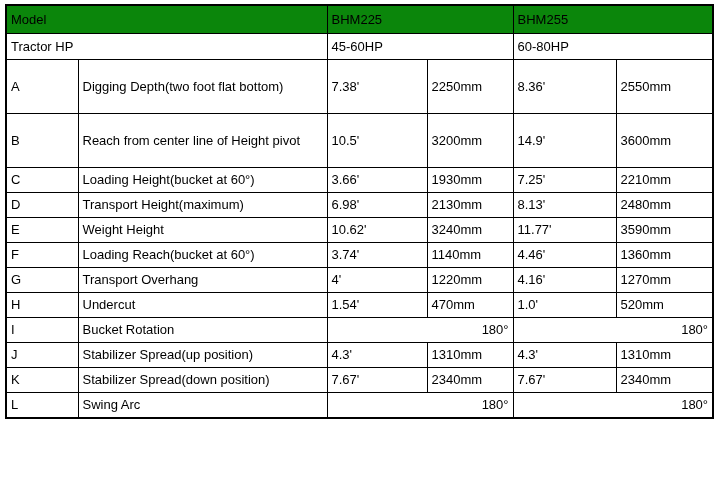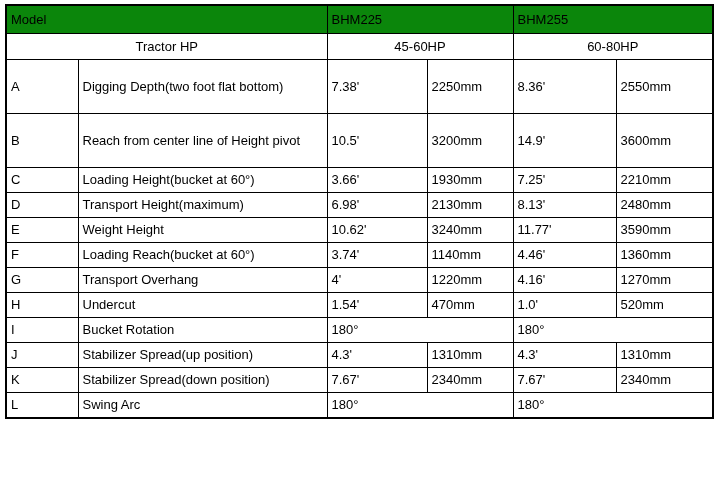--- a/index.html
+++ b/index.html
@@ -31,25 +31,25 @@
     white-space: nowrap;
     overflow: hidden;
   }
   td.green-cell {
     background: #0b860b;
     color: #ffffff;
     font-weight: normal;
   }
   tr.row-model   { height: 28px; }
   tr.row-spec    { height: 27px; }
-  tr.row-info    { height: 26px; text-align: center; }
+  tr.row-info    { height: 26px; }
   tr.row-tall    { height: 54px; }
   tr.row-dim     { height: 25px; }
   tr.row-last    { height: 26px; }
-  td.center-val  { text-align: left; }
+  td.center-val  { text-align: right; }
 </style>
 </head>
 <body>
 
 <div class="screenshot-root">
   <table class="spec-table">
     <colgroup>
       <col style="width:72px">
       <col style="width:249px">
       <col style="width:100px">

